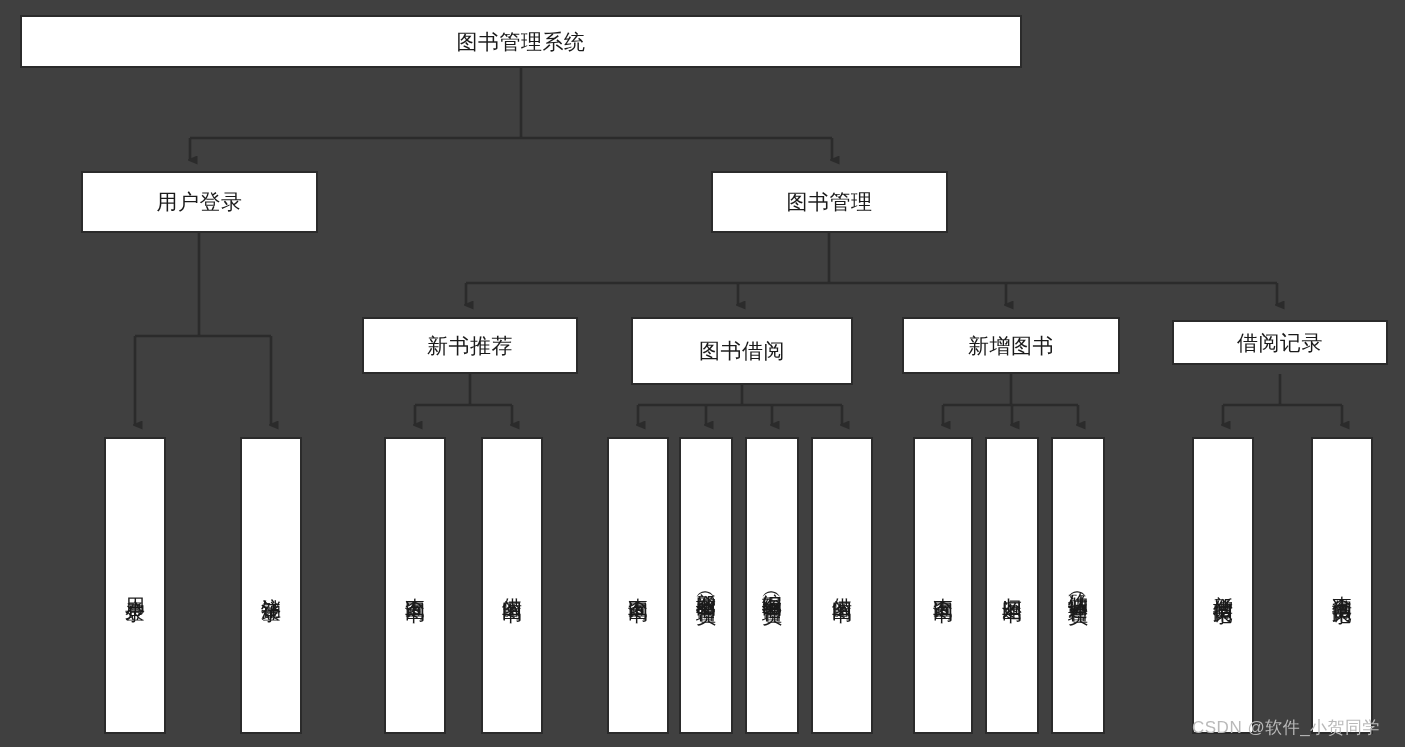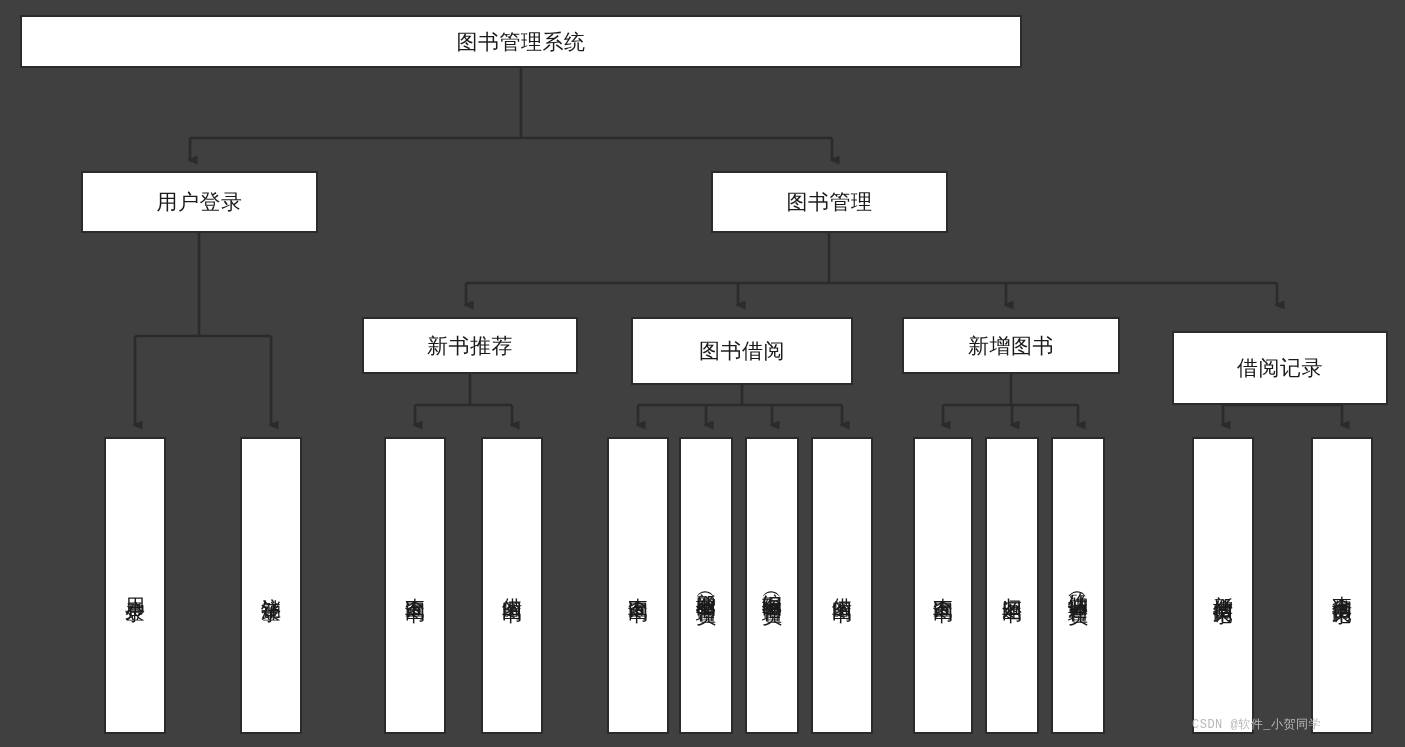--- a/index.html
+++ b/index.html
@@ -56,24 +56,23 @@
     position: absolute;
     left: 0;
     top: 0;
     width: 1405px;
     height: 747px;
     pointer-events: none;
   }
   .watermark {
     position: absolute;
     color: #b9b9b9;
-    font-size: 12px;
+    font-size: 17px;
     letter-spacing: 0.5px;
     white-space: nowrap;
-    font-family: Liberation Mono, monospace;
   }
 </style>
 </head>
 <body>
 
 <div id="canvas">
 
   <svg class="edges" viewBox="0 0 1405 747">
     <defs>
       <marker id="arrow" markerWidth="10" markerHeight="10" refX="4.5" refY="7.5" orient="auto" markerUnits="userSpaceOnUse">
@@ -137,21 +136,21 @@
 
   <div class="node horiz" style="left:711px; top:171px; width:237px; height:62px;">
     <span class="lbl">图书管理</span>
   </div>
   <div class="node horiz" style="left:631px; top:317px; width:222px; height:68px;">
     <span class="lbl">图书借阅</span>
   </div>
   <div class="node horiz" style="left:902px; top:317px; width:218px; height:57px;">
     <span class="lbl">新增图书</span>
   </div>
-  <div class="node horiz" style="left:1172px; top:331px; width:216px; height:74px;">
+  <div class="node horiz" style="left:1172px; top:320px; width:216px; height:45px;">
     <span class="lbl">借阅记录</span>
   </div>
 
   <div class="node vert" style="left:104px; top:437px; width:62px; height:297px;">
     <span class="lbl">用户登录</span>
   </div>
   <div class="node vert" style="left:240px; top:437px; width:62px; height:297px;">
     <span class="lbl">注销登录</span>
   </div>
   <div class="node vert" style="left:384px; top:437px; width:62px; height:297px;">

